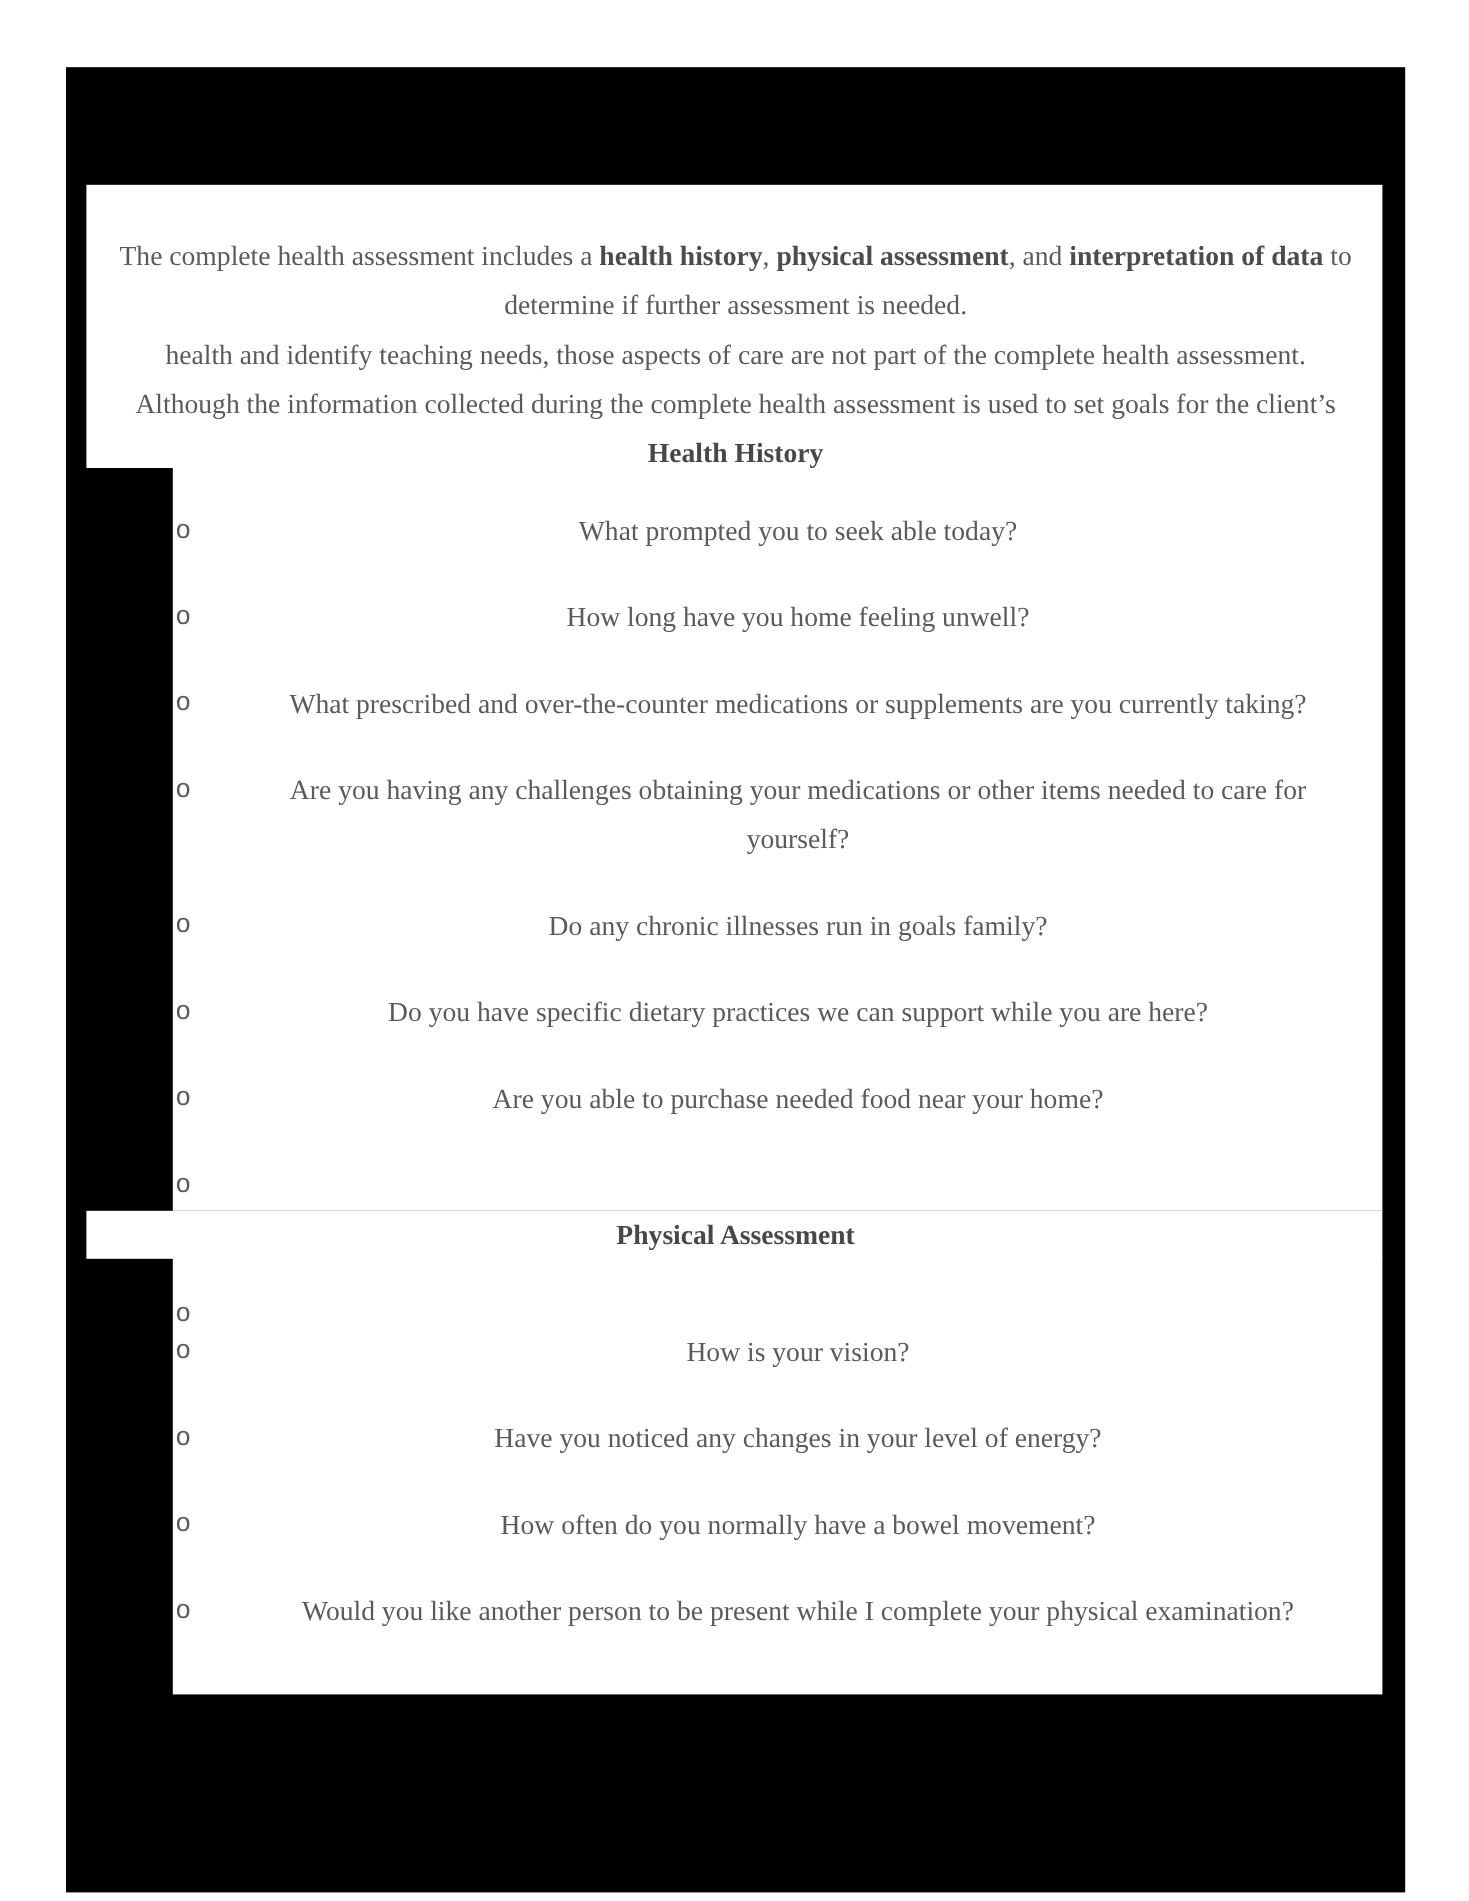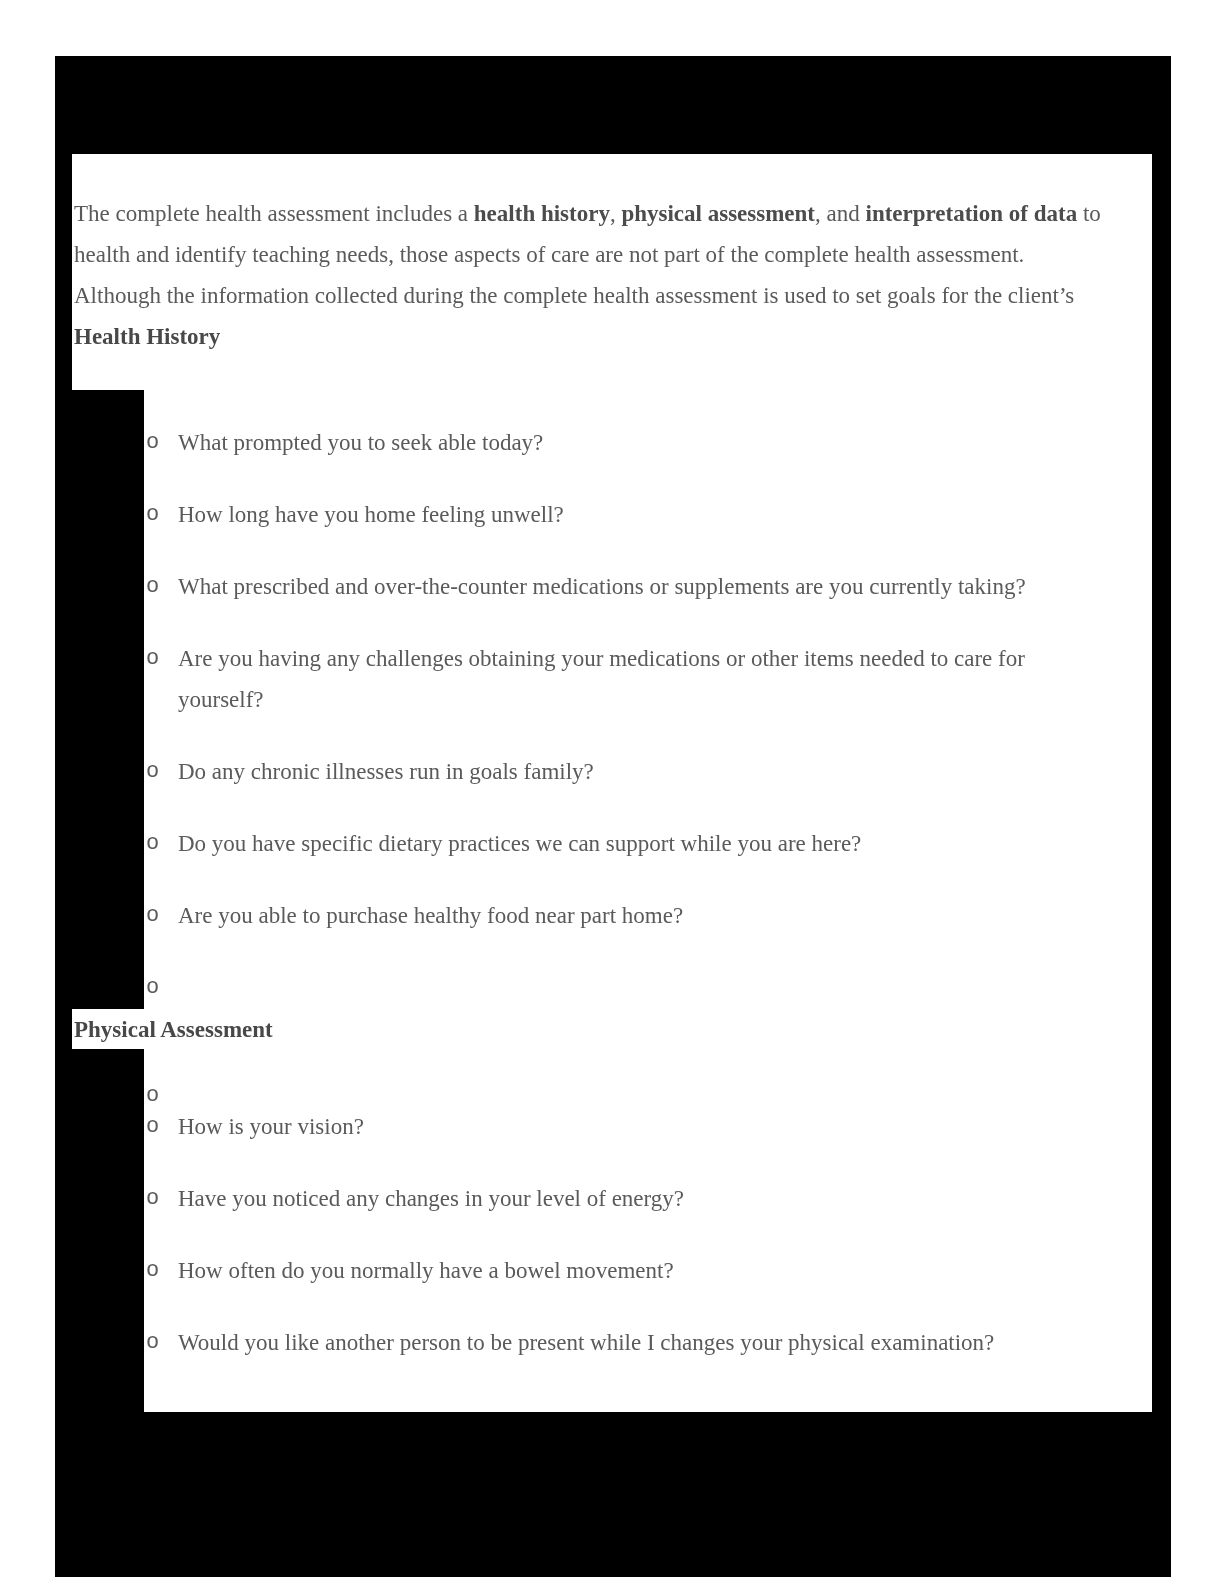--- a/index.html
+++ b/index.html
@@ -8,21 +8,21 @@
     background: #ffffff;
   }
   #page {
     position: relative;
     width: 1224px;
     height: 1584px;
     background: var(--page-bg, #ffffff);
     font-family: "Liberation Serif", "DejaVu Serif", serif;
     overflow: hidden;
   }
-  .abs { position: absolute; }
+  .abs { position: absolute; text-align: center; }
 
   #dark-rect {
     left: 55px; top: 56px;
     width: 1116px; height: 1521px;
     background: var(--dark-bg, #000000);
   }
 
   .white-box {
     background: var(--box-bg, #ffffff);
     box-sizing: border-box;
@@ -92,42 +92,43 @@
 </head>
 <body>
 
 <div id="page">
 
   <div id="dark-rect" class="abs"></div>
 
   <div id="intro-box" class="abs white-box">
     <div id="intro-paragraphs">
         <div class="pline"><span>The complete health assessment includes a </span><b>health history</b><span>, </span><b>physical assessment</b><span>, and </span><b>interpretation of data</b><span> to</span></div>
+        <div class="pline"><span>determine if further assessment is needed.</span></div>
         <div class="pline"><span>health and identify teaching needs, those aspects of care are not part of the complete health assessment.</span></div>
         <div class="pline"><span>Although the information collected during the complete health assessment is used to set goals for the client’s</span></div>
       </div>
     <div class="doc-heading">Health History</div>
   </div>
 
   <div id="list-0" class="abs white-box">
       <div class="item"><span class="bullet">o</span><span class="itext">What prompted you to seek able today?</span></div>
       <div class="item"><span class="bullet">o</span><span class="itext">How long have you home feeling unwell?</span></div>
       <div class="item"><span class="bullet">o</span><span class="itext">What prescribed and over-the-counter medications or supplements are you currently taking?</span></div>
       <div class="item"><span class="bullet">o</span><span class="itext">Are you having any challenges obtaining your medications or other items needed to care for<br>yourself?</span></div>
       <div class="item"><span class="bullet">o</span><span class="itext">Do any chronic illnesses run in goals family?</span></div>
       <div class="item"><span class="bullet">o</span><span class="itext">Do you have specific dietary practices we can support while you are here?</span></div>
-      <div class="item"><span class="bullet">o</span><span class="itext">Are you able to purchase healthy food near part home?</span></div>
+      <div class="item"><span class="bullet">o</span><span class="itext">Are you able to purchase needed food near your home?</span></div>
       <div class="item"><span class="bullet">o</span></div>
     </div>
 
   <div id="heading-band-1" class="abs white-box">
     <div class="doc-heading">Physical Assessment</div>
   </div>
 
   <div id="list-1" class="abs white-box">
       <div class="item"><span class="bullet">o</span></div>
       <div class="item"><span class="bullet">o</span><span class="itext">How is your vision?</span></div>
       <div class="item"><span class="bullet">o</span><span class="itext">Have you noticed any changes in your level of energy?</span></div>
       <div class="item"><span class="bullet">o</span><span class="itext">How often do you normally have a bowel movement?</span></div>
-      <div class="item"><span class="bullet">o</span><span class="itext">Would you like another person to be present while I changes your physical examination?</span></div>
+      <div class="item"><span class="bullet">o</span><span class="itext">Would you like another person to be present while I complete your physical examination?</span></div>
     </div>
 
 </div>
 
 </body></html>

